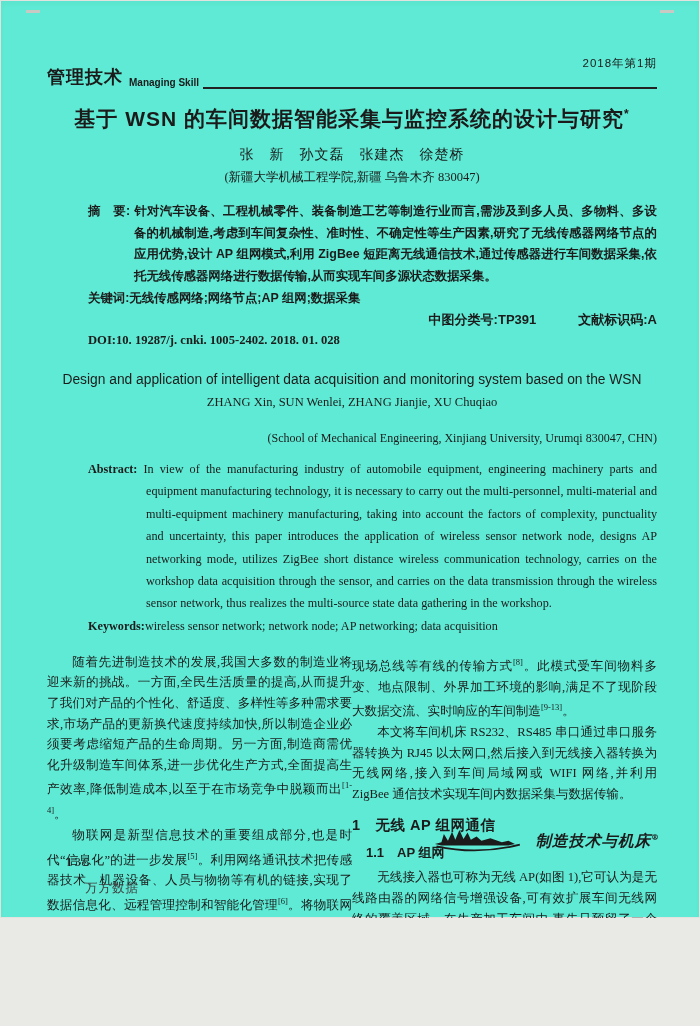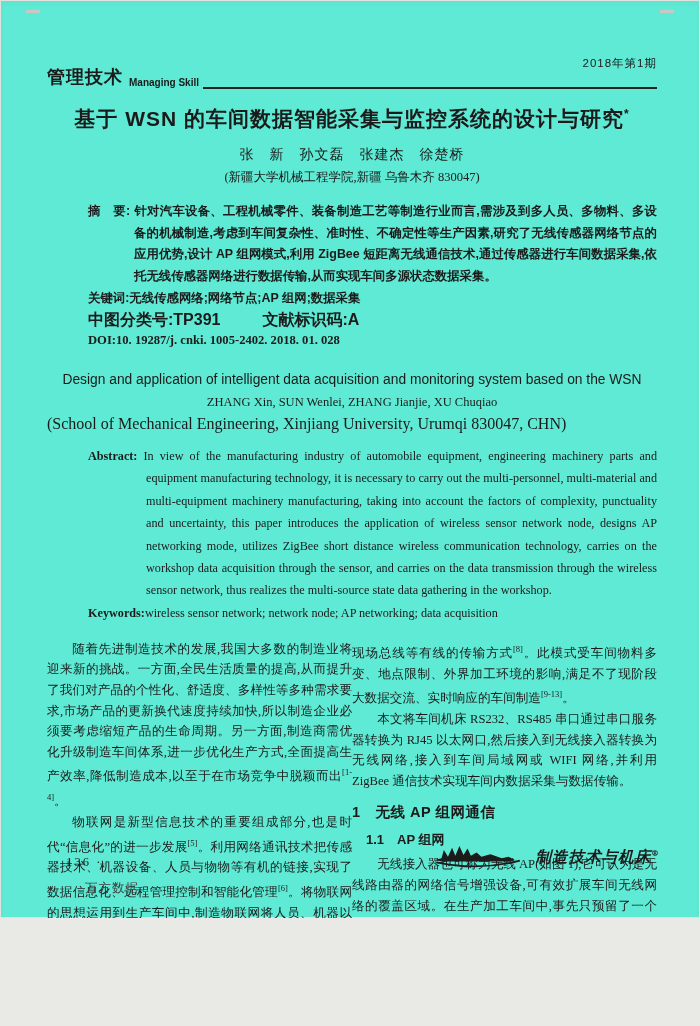--- a/index.html
+++ b/index.html
@@ -32,28 +32,28 @@
   
   .meta { margin-left:41px; margin-right:0; }
   .abstract-cn {
     margin-top:15px;
     font-family:"Liberation Sans", sans-serif; font-weight:bold;
     font-size:12.4px; line-height:21.5px; text-align:justify;
     padding-left:46px; text-indent:-46px;
   }
   .abstract-cn .lbl { margin-right:4px; }
   .keywords-cn { font-family:"Liberation Sans", sans-serif; font-weight:bold; font-size:12.4px; line-height:21px; margin-top:1px; }
-  .class-row { font-weight:bold; font-size:16px; line-height:21px; font-family:"Liberation Sans", sans-serif; }
+  .class-row { font-weight:bold; font-size:13px; line-height:21px; font-family:"Liberation Sans", sans-serif;text-align:right; }
   .class-row .gap { display:inline-block; width:42px; }
   .doi-row { font-weight:bold; font-size:12.6px; line-height:21px; font-family:"Liberation Serif", serif; }
 
   
   .en-title { text-align:center; font-family:"Liberation Sans", sans-serif; font-size:13.8px; margin-top:21px; }
   .en-authors { text-align:center; font-size:12.5px; margin-top:8px; }
-  .en-affil { text-align:left; font-size:16px; margin-top:5px; }
+  .en-affil { text-align:right; font-size:12px; margin-top:21px; }
   .abstract-en {
     margin-left:41px; margin-top:12px;
     font-size:12.2px; line-height:22.4px; text-align:justify;
     padding-left:58px; text-indent:-58px;
   }
   .abstract-en .lbl, .keywords-en .lbl { font-weight:bold; }
   .abstract-en .lbl { margin-right:6px; }
   .keywords-en { margin-left:41px; font-size:12.2px; line-height:22px; }
 
   
@@ -62,21 +62,21 @@
   .body-para { margin:0; font-size:12.6px; line-height:20.6px; text-align:justify; }
   .body-para.indent { text-indent:2em; }
   .body-para sup, .abstract-cn sup { font-size:8.5px; }
   .sec-h1 { font-family:"Liberation Sans", sans-serif; font-weight:bold; font-size:14.5px; margin:12px 0 9px; letter-spacing:0.5px; }
   .sec-h2 { font-family:"Liberation Sans", sans-serif; font-weight:bold; font-size:13px; margin:0 14px 5px; }
   .footnote { margin-top:13px; border-top:1.2px solid #2a2a2a; padding-top:23px; font-size:12px; line-height:15px; }
   .footnote .fn-marker { margin:0 6px 0 8px; }
 
   
   .page-num { position:absolute; left:55px; bottom:48px; font-size:12.5px; letter-spacing:2px; }
-  .journal-logo { position:absolute; right:40px; bottom:44px; display:flex; align-items:center; }
+  .journal-logo { position:absolute; right:40px; bottom:60px; display:flex; align-items:center; }
   .logo-text { font-family:"DejaVu Serif", serif; font-style:italic; font-weight:bold; font-size:15.5px; margin-left:8px; letter-spacing:1px; }
   .logo-text sup { font-size:8px; }
   .watermark { position:absolute; left:85px; bottom:21px; font-size:12.5px; color:#3f3f3f; font-family:"Liberation Sans", sans-serif; letter-spacing:1px; }
 
   
   .scan-mark { position:absolute; top:10px; width:14px; height:3px; background:#c9c9c4; }
   .scan-mark.left { left:26px; }
   .scan-mark.right { right:26px; }
 </style>
 </head>

